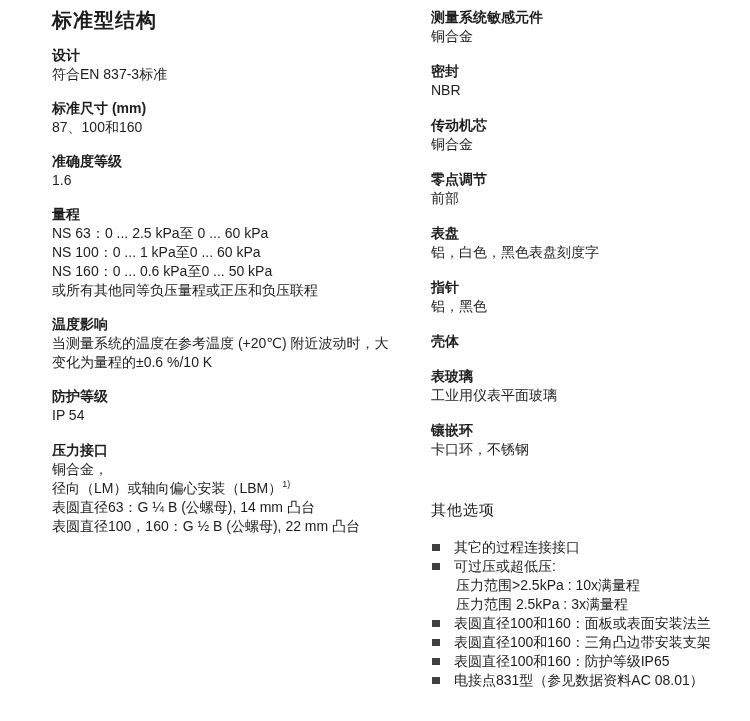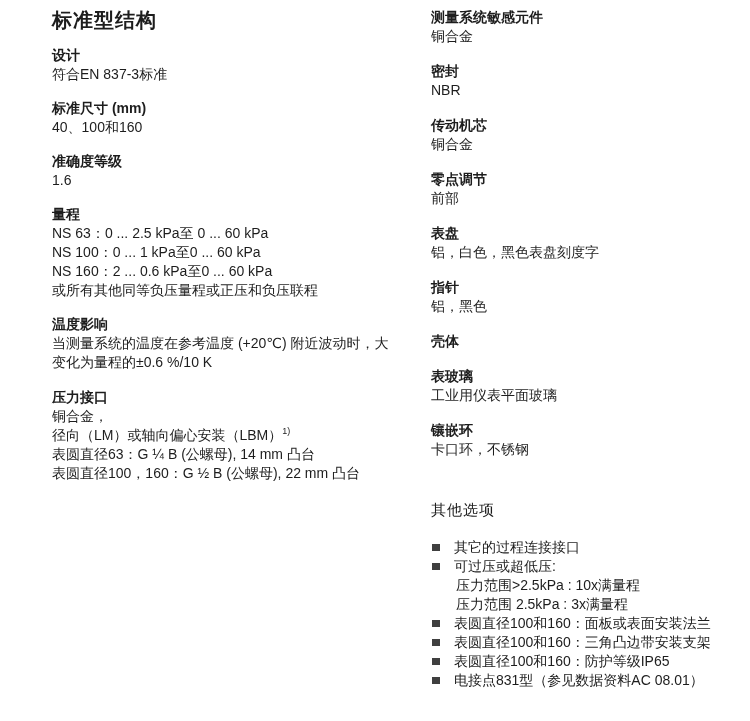--- a/index.html
+++ b/index.html
@@ -61,44 +61,48 @@
   <div class="col col-left">
     <h1 class="doc-title">标准型结构</h1>
 
     <div class="section">
       <div class="heading">设计</div>
       <div class="line">符合EN 837-3标准</div>
     </div>
 
     <div class="section">
       <div class="heading">标准尺寸 (mm)</div>
-      <div class="line">40、100和160</div>
+      <div class="line">87、100和160</div>
     </div>
 
     <div class="section">
       <div class="heading">准确度等级</div>
       <div class="line">1.6</div>
     </div>
 
     <div class="section">
       <div class="heading">量程</div>
       <div class="line">NS 63：0 ... 2.5 kPa至 0 ... 60 kPa</div>
       <div class="line">NS 100：0 ... 1 kPa至0 ... 60 kPa</div>
-      <div class="line">NS 160：2 ... 0.6 kPa至0 ... 60 kPa</div>
+      <div class="line">NS 160：0 ... 0.6 kPa至0 ... 50 kPa</div>
       <div class="line">或所有其他同等负压量程或正压和负压联程</div>
     </div>
 
 
 
     <div class="section">
       <div class="heading">温度影响</div>
       <div class="line">当测量系统的温度在参考温度 (+20℃) 附近波动时，大</div>
       <div class="line">变化为量程的±0.6 %/10 K</div>
     </div>
 
+    <div class="section">
+      <div class="heading">防护等级</div>
+      <div class="line">IP 54</div>
+    </div>
 
     <div class="section mt-big">
       <div class="heading">压力接口</div>
       <div class="line">铜合金，</div>
       <div class="line"><span>径向（LM）或轴向偏心安装（LBM）</span><sup class="fn">1)</sup></div>
       <div class="line">表圆直径63：G ¼ B (公螺母), 14 mm 凸台</div>
       <div class="line">表圆直径100，160：G ½ B (公螺母), 22 mm 凸台</div>
     </div>
   </div>
 

